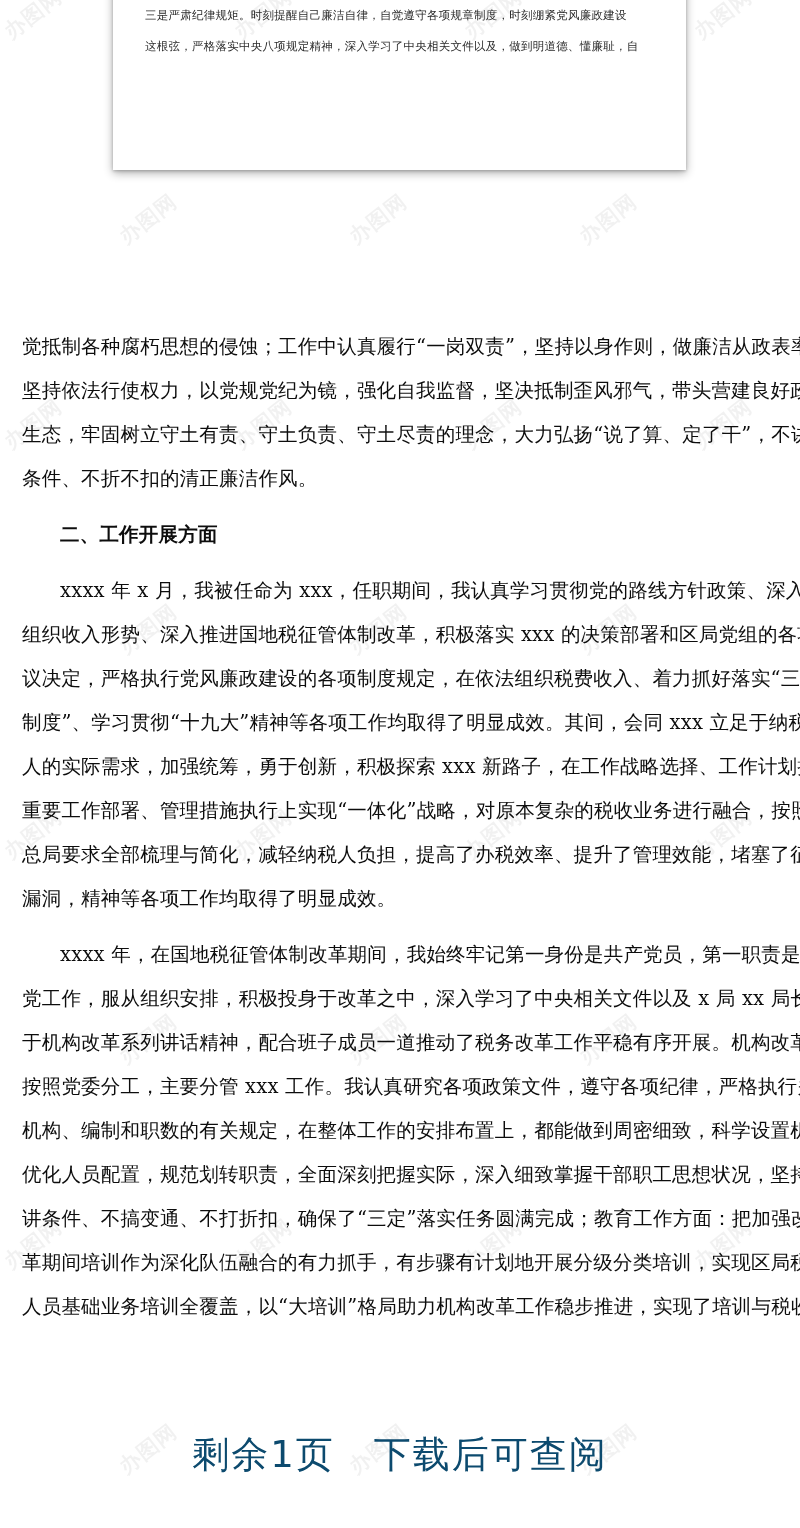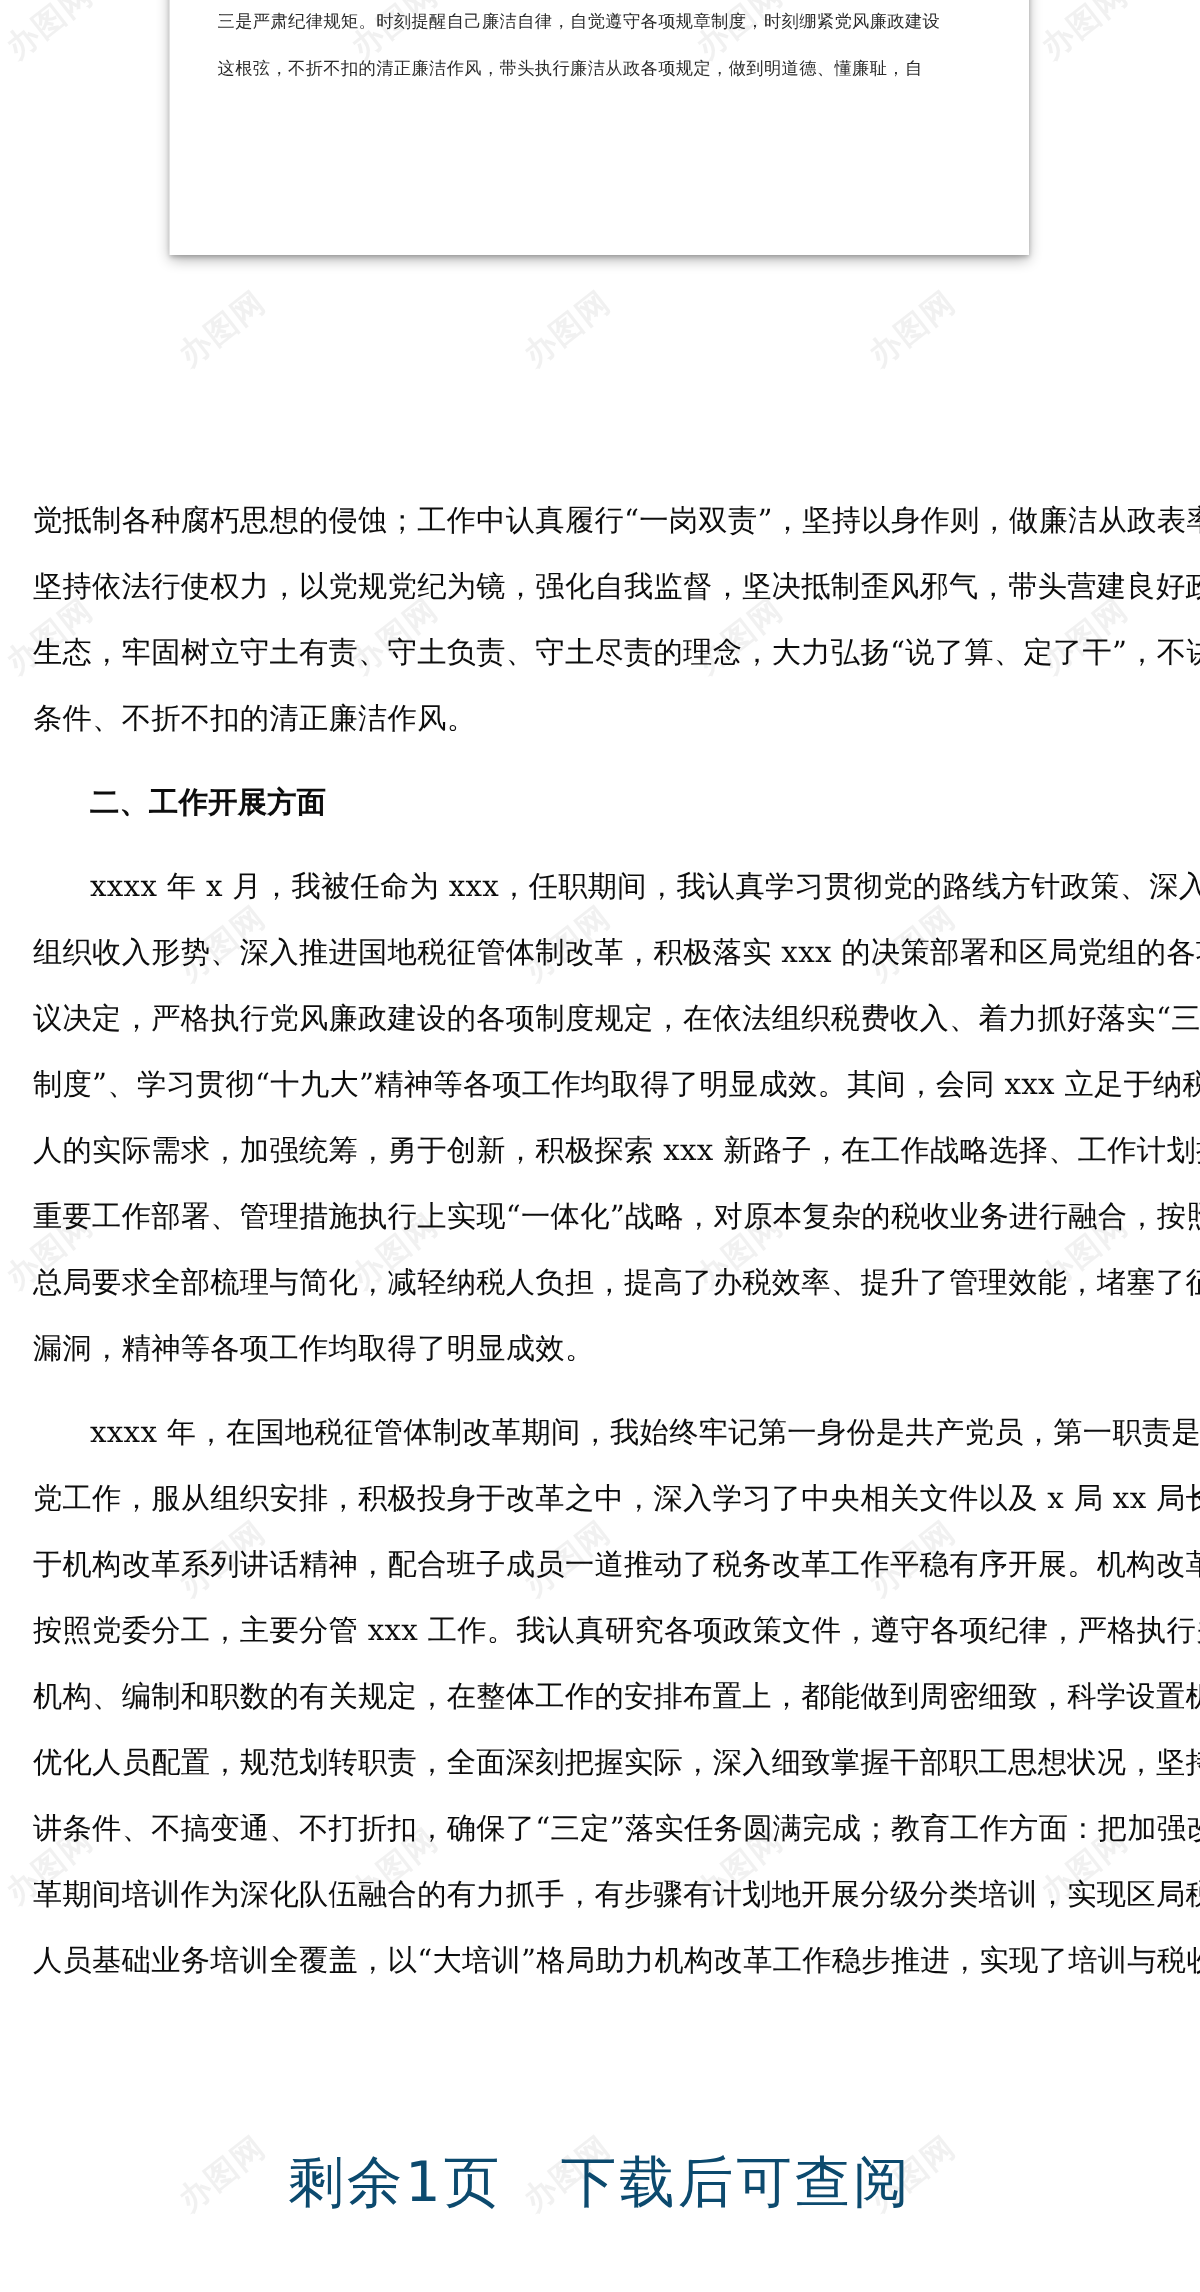--- a/index.html
+++ b/index.html
@@ -108,21 +108,21 @@
     z-index: 4;
     white-space: pre;
   }
 </style>
 </head>
 <body>
 
 <div id="top-page-card">
   <div class="card-body">
     <div class="card-line">三是严肃纪律规矩。时刻提醒自己廉洁自律，自觉遵守各项规章制度，时刻绷紧党风廉政建设</div>
-    <div class="card-line">这根弦，不折不扣的清正廉洁作风，带头执行廉洁从政各项规定，做到明道德、懂廉耻，自</div>
+    <div class="card-line">这根弦，严格落实中央八项规定精神，深入学习了中央相关文件以及，做到明道德、懂廉耻，自</div>
   </div>
 </div>
 
 <div id="main-document">
 
   <div class="doc-para">
     <div class="doc-line" style="top:333px">觉抵制各种腐朽思想的侵蚀；工作中认真履行“一岗双责”，坚持以身作则，做廉洁从政表率，</div>
     <div class="doc-line" style="top:377px">坚持依法行使权力，以党规党纪为镜，强化自我监督，坚决抵制歪风邪气，带头营建良好政治</div>
     <div class="doc-line" style="top:421px">生态，牢固树立守土有责、守土负责、守土尽责的理念，大力弘扬“说了算、定了干”，不讲</div>
     <div class="doc-line" style="top:465px">条件、不折不扣的清正廉洁作风。</div>

